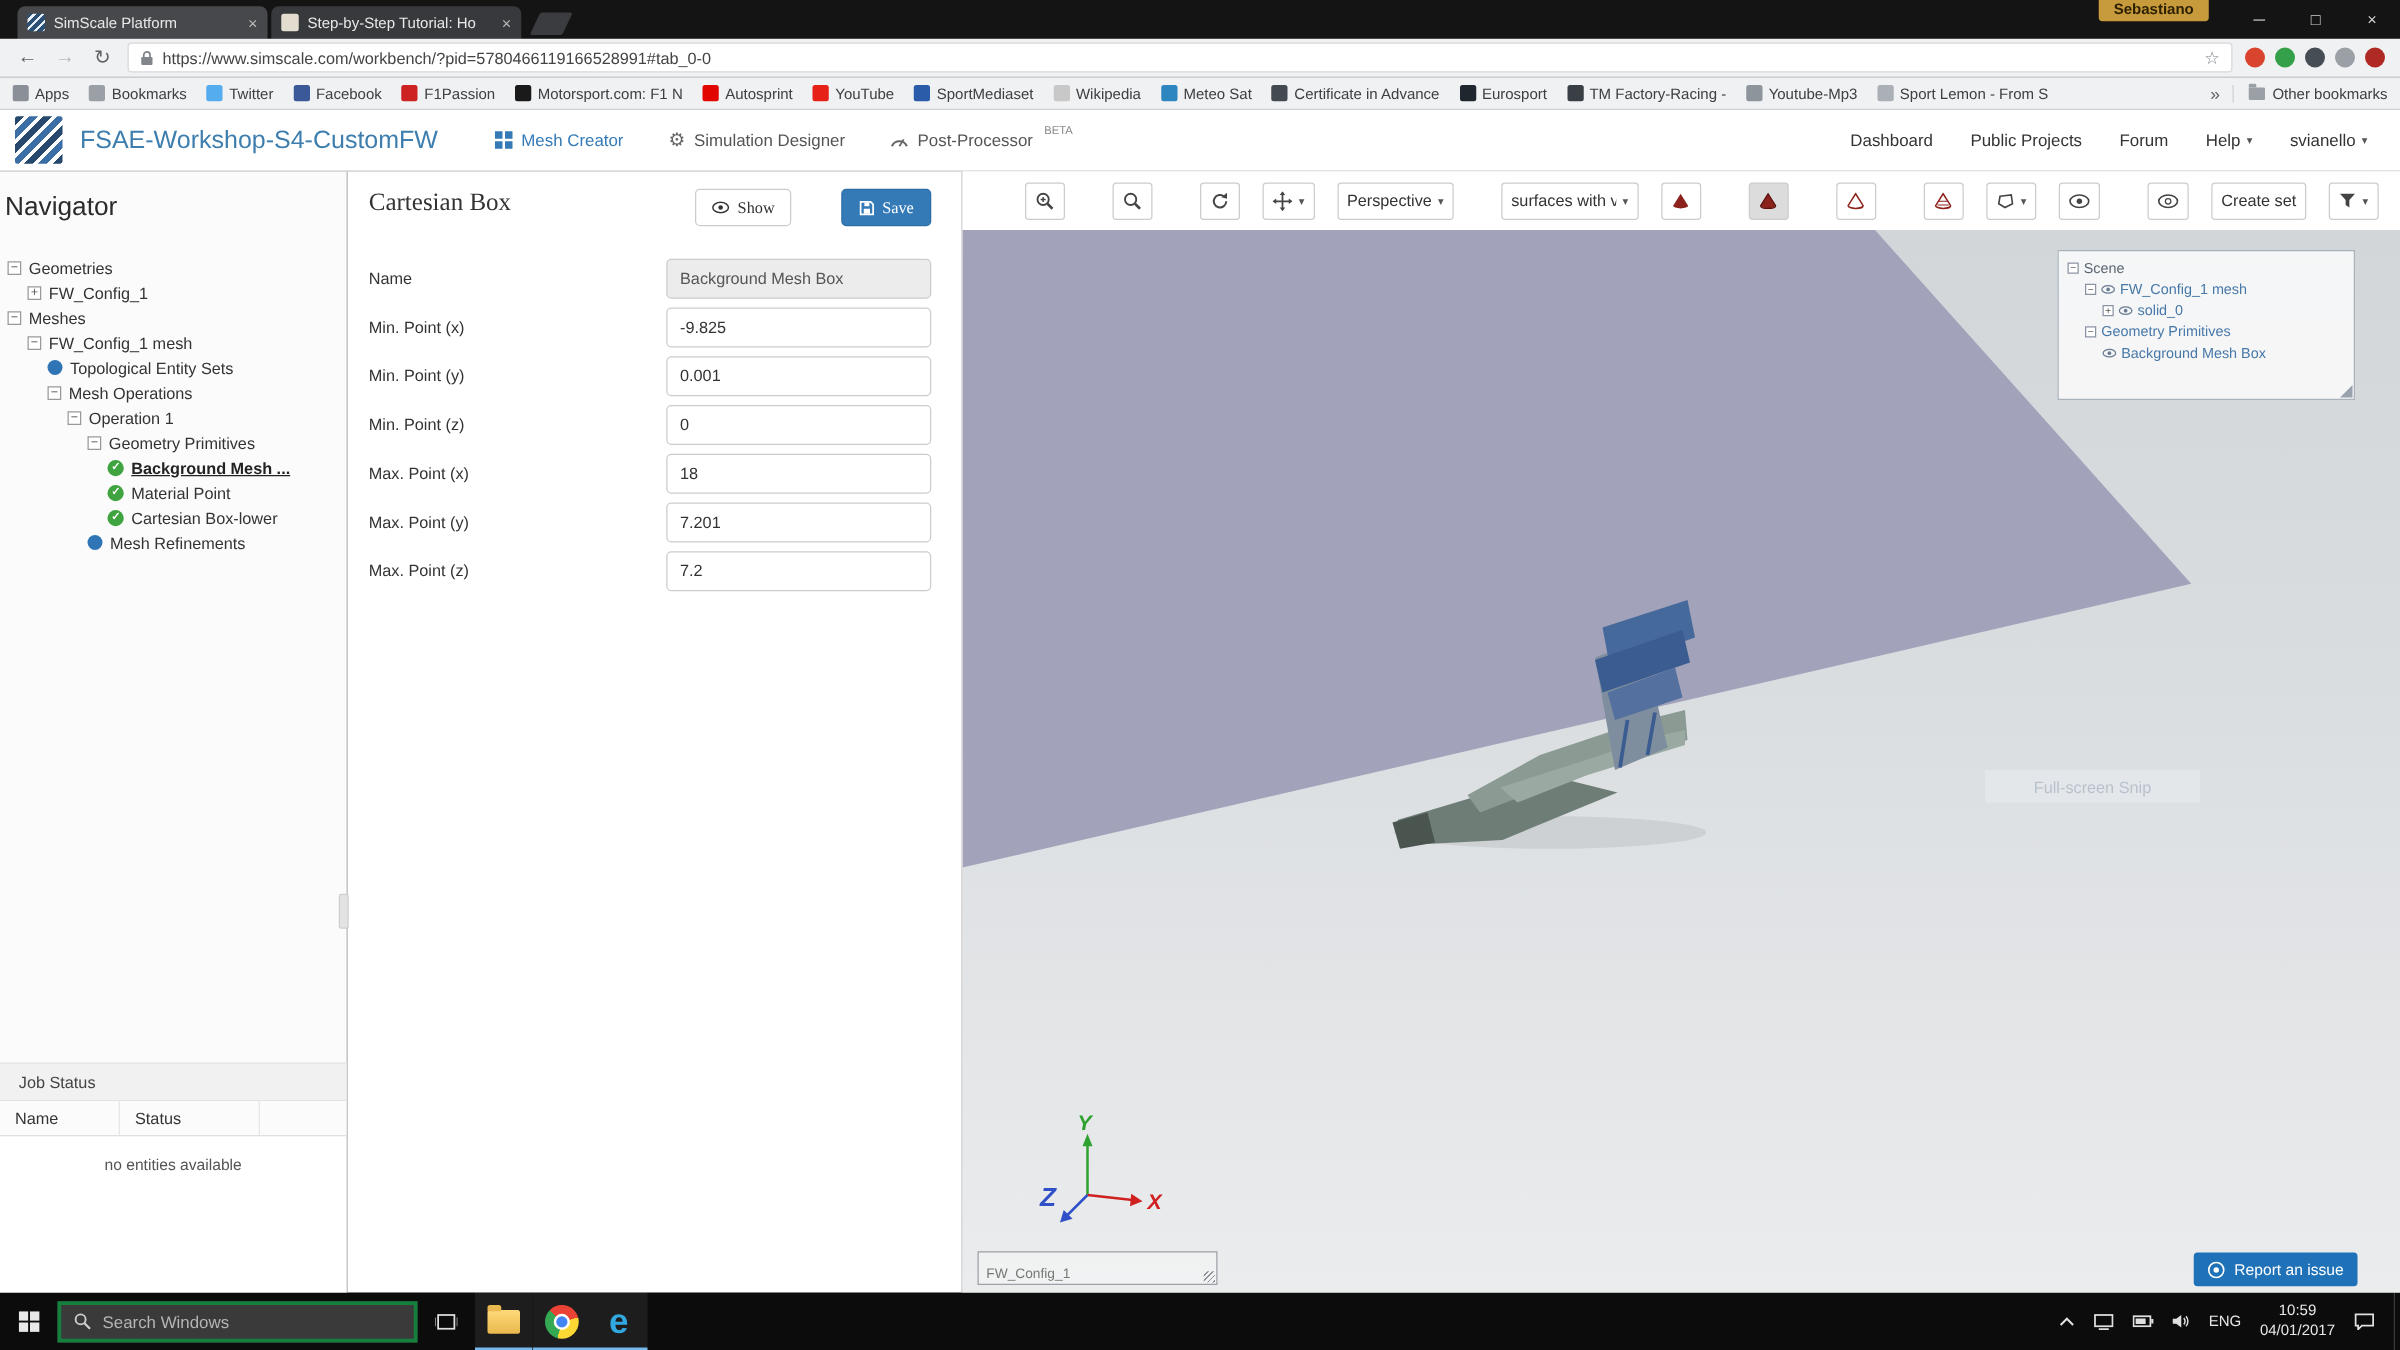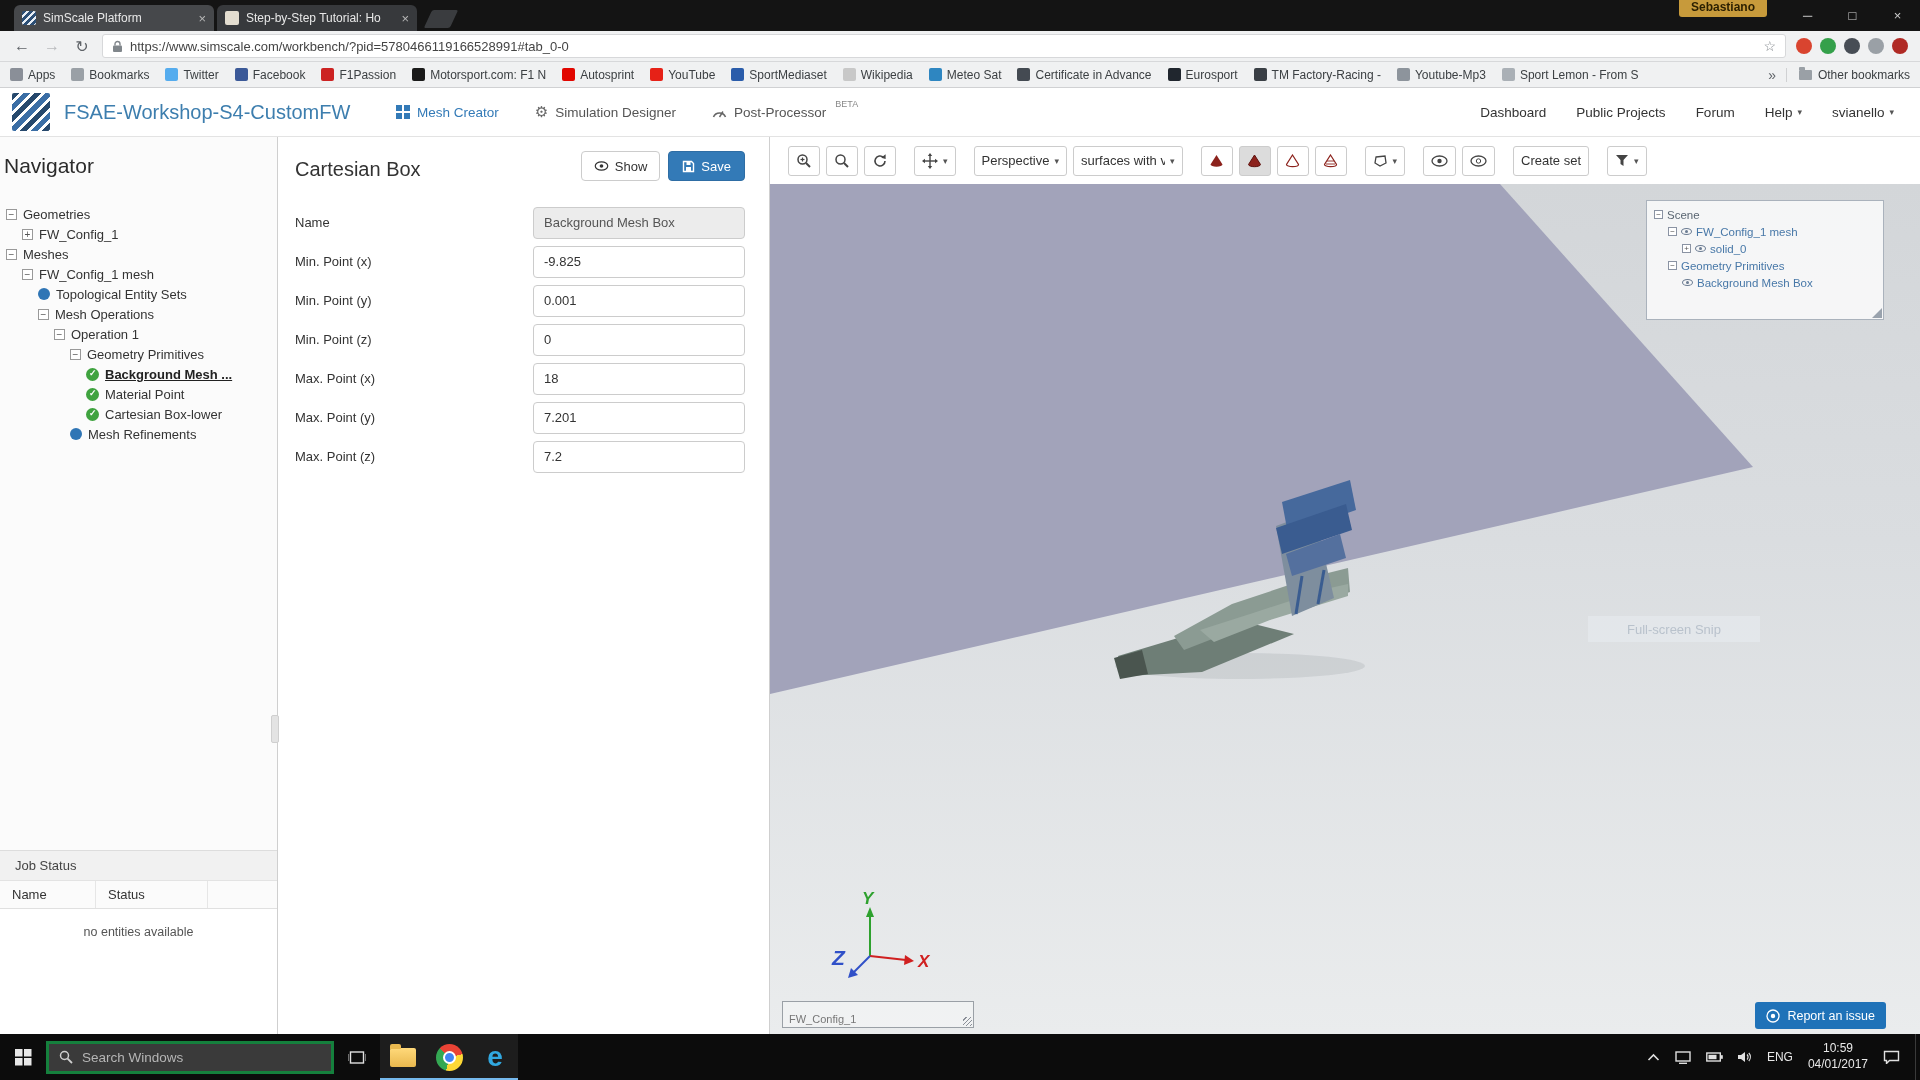--- a/index.html
+++ b/index.html
@@ -1,18 +1,18 @@
 <!DOCTYPE html>
 <html><head>
 <meta charset="utf-8">
 <style>
   * { margin:0; padding:0; box-sizing:border-box; }
   html,body { width:1920px; height:1080px; overflow:hidden; }
   body { font-family:"Liberation Sans", sans-serif; background:#000; font-size:13px; color:#333; }
-  button { border:none; background:none; font-family:inherit; cursor:pointer; }
+  button { border:none; background:none; font-family:inherit; cursor:pointer;margin-left:32px; }
 
   .screen { width:1920px; height:1080px; display:flex; flex-direction:column; position:relative; }
 
   
   .tabbar { height:31px; background:#141414; display:flex; align-items:flex-end; padding-left:14px; flex:none; }
   .btab { width:200px; height:26px; border-radius:6px 6px 0 0; display:flex; align-items:center; gap:7px; padding:0 8px; margin-right:3px; }
   .btab.active { background:#46484b; }
   .btab.inactive { background:#37393c; }
   .btab .tab-title { color:#e8e8e8; font-size:12px; white-space:nowrap; overflow:hidden; text-overflow:ellipsis; flex:1; }
   .btab .tab-close { color:#b7b7b7; font-size:13px; flex:none; }
@@ -87,21 +87,21 @@
   .job-head { display:flex; border-bottom:1px solid #e0e0e0; background:#fbfbfb; }
   .job-col { padding:6px 12px; font-size:13px; color:#333; border-right:1px solid #e6e6e6; }
   .job-col.c0 { width:96px; }
   .job-col.c1 { width:112px; }
   .job-empty { text-align:center; padding:16px 0; font-size:12.5px; color:#555; }
 
   .panel-grip { position:absolute; left:271px; top:578px; width:8px; height:28px; background:#e3e3e3; border:1px solid #cfcfcf; border-radius:2px; z-index:6; }
 
   
   .properties { width:492px; background:#fff; border-right:1px solid #cfcfcf; flex:none; }
-  .prop-header { display:flex; align-items:flex-end; padding:14px 24px 0 17px; }
+  .prop-header { display:flex; align-items:flex-start; padding:14px 24px 0 17px;font-family:Liberation Serif, serif; }
   .prop-title { font-size:20px; color:#333; flex:1; }
   .btn-show { display:flex; align-items:center; gap:6px; height:30px; padding:0 12px; background:#fff; border:1px solid #ccc; border-radius:4px; font-size:13px; color:#333; margin-right:8px; }
   .btn-save { display:flex; align-items:center; gap:6px; height:30px; padding:0 13px; background:#337ab7; border:1px solid #2e6da4; border-radius:4px; font-size:13px; color:#fff; }
   .prop-form { margin-top:22px; }
   .form-row { display:flex; align-items:center; height:39px; padding:0 24px 0 17px; }
   .form-label { font-size:13px; color:#333; flex:1; }
   .form-input { width:212px; height:32px; border:1px solid #ccc; border-radius:4px; padding:0 10px; font-size:13px; color:#333; font-family:inherit; background:#fff; }
   .form-row[data-disabled="true"] .form-input { background:#ececec; color:#555; }
 
   

